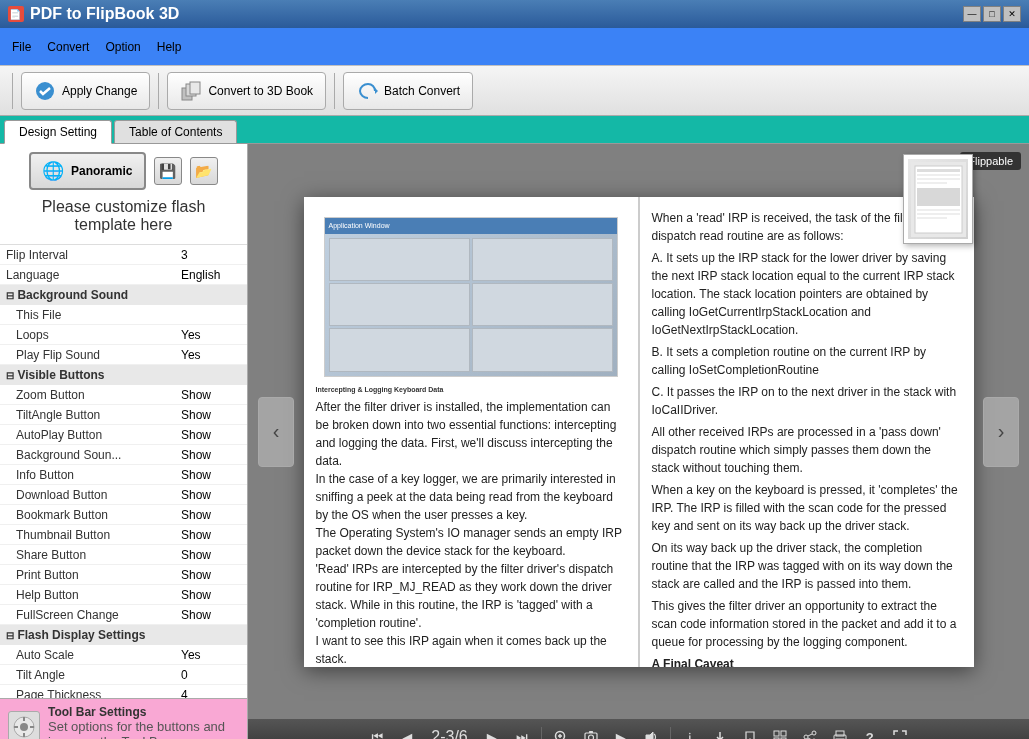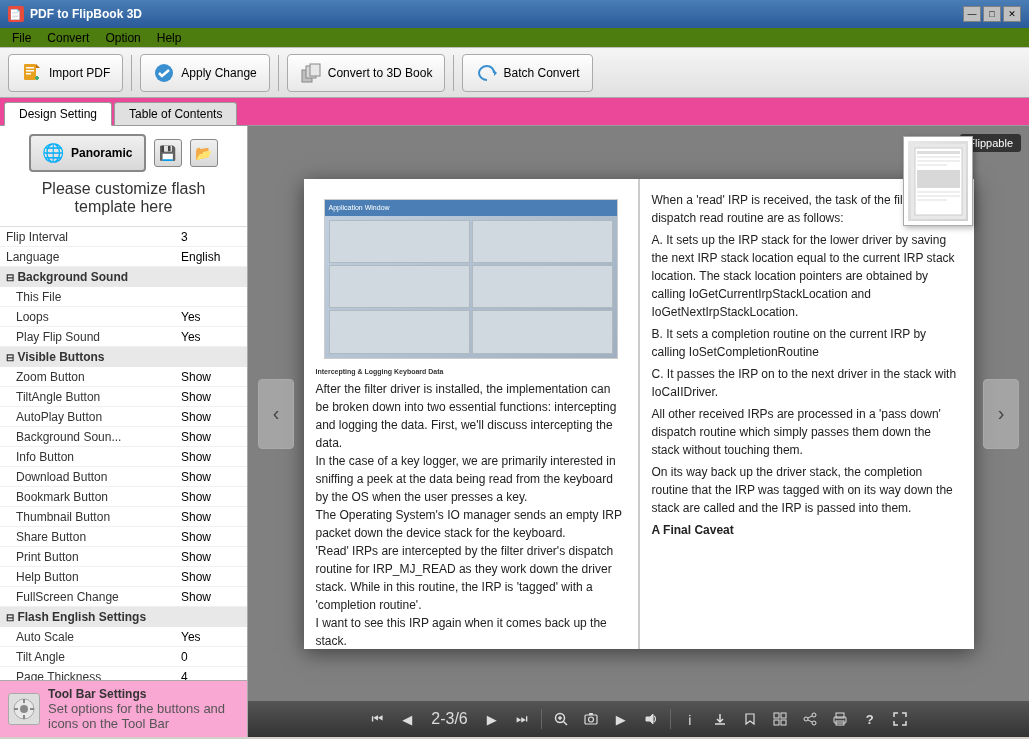--- a/index.html
+++ b/index.html
@@ -9,29 +9,29 @@
     .title-bar {
       background: linear-gradient(to bottom, #4a7eb5, #2a5a9a);
       color: white;
       height: 28px;
       display: flex;
       align-items: center;
       padding: 0 8px;
       user-select: none;
     }
     .title-bar-icon { width: 16px; height: 16px; margin-right: 6px; background: #e74c3c; border-radius: 2px; display: flex; align-items: center; justify-content: center; font-size: 10px; }
-    .title-bar-text { flex: 1; font-size: 12px; font-weight: bold; }
+    .title-bar-text { flex: 1; font-size: 16px; font-weight: bold; }
     .title-bar-controls { display: flex; gap: 2px; }
     .title-btn { width: 18px; height: 16px; background: #c0c0c0; border: 1px solid #808080; font-size: 9px; display: flex; align-items: center; justify-content: center; cursor: pointer; color: #000; }
 
     
     .menu-bar {
-      background: #4d7c0f;
+      background: #3b82f6;
       border-bottom: 1px solid #c0c0c0;
-      height: 20px;
+      height: 38px;
       display: flex;
       align-items: center;
       padding: 0 4px;
     }
     .menu-item { padding: 2px 8px; cursor: pointer; font-size: 12px; }
 
     
     .toolbar {
       background: linear-gradient(to bottom, #f5f5f5, #e0e0e0);
       border-bottom: 1px solid #aaa;
@@ -51,21 +51,21 @@
       align-items: center;
       gap: 6px;
       height: 38px;
       font-size: 12px;
     }
     .toolbar-btn-icon { width: 22px; height: 22px; display: flex; align-items: center; justify-content: center; }
     .toolbar-sep { width: 1px; height: 36px; background: #aaa; margin: 0 4px; }
 
     
     .tabs-bar {
-      background: #ec4899;
+      background: #14b8a6;
       border-bottom: 1px solid #999;
       display: flex;
       padding: 4px 4px 0;
     }
     .tab {
       padding: 4px 14px;
       border: 1px solid #999;
       border-bottom: none;
       background: #e0e0e0;
       cursor: pointer;
@@ -363,33 +363,20 @@
 </div>
 
 <div class="menu-bar">
   <div class="menu-item">File</div>
   <div class="menu-item">Convert</div>
   <div class="menu-item">Option</div>
   <div class="menu-item">Help</div>
 </div>
 
 <div class="toolbar">
-  <button class="toolbar-btn">
-    <div class="toolbar-btn-icon">
-      <svg width="22" height="22" viewBox="0 0 22 22">
-        <rect x="3" y="2" width="12" height="16" fill="#e8a020" rx="1"></rect>
-        <rect x="5" y="5" width="8" height="1.5" fill="white"></rect>
-        <rect x="5" y="8" width="8" height="1.5" fill="white"></rect>
-        <rect x="5" y="11" width="5" height="1.5" fill="white"></rect>
-        <polygon points="15,2 19,6 15,6" fill="#c07010"></polygon>
-        <path d="M14 16 L18 16 M16 14 L16 18" stroke="#4a7" stroke-width="2"></path>
-      </svg>
-    </div>
-    <span>Import PDF</span>
-  </button>
 
   <div class="toolbar-sep"></div>
 
   <button class="toolbar-btn">
     <div class="toolbar-btn-icon">
       <svg width="22" height="22" viewBox="0 0 22 22">
         <circle cx="11" cy="11" r="9" fill="#3a8fd0"></circle>
         <path d="M6 11 L9 14 L16 8" stroke="white" stroke-width="2.5" fill="none"></path>
       </svg>
     </div>
@@ -524,21 +511,21 @@
         <span class="settings-label">Help Button</span>
         <span class="settings-value">Show</span>
       </div>
       <div class="settings-row indent">
         <span class="settings-label">FullScreen Change</span>
         <span class="settings-value">Show</span>
       </div>
 
       <div class="section-header">
         <span class="section-toggle">⊟</span>
-        <span>Flash English Settings</span>
+        <span>Flash Display Settings</span>
       </div>
       <div class="settings-row indent">
         <span class="settings-label">Auto Scale</span>
         <span class="settings-value">Yes</span>
       </div>
       <div class="settings-row indent">
         <span class="settings-label">Tilt Angle</span>
         <span class="settings-value">0</span>
       </div>
       <div class="settings-row indent">
@@ -601,21 +588,23 @@
           </div>
         </div>
 
         <div class="book-page right-page">
           <div class="right-page-text">
             <p>When a 'read' IRP is received, the task of the filter driver's dispatch read routine are as follows:</p>
             <p>A. It sets up the IRP stack for the lower driver by saving the next IRP stack location equal to the current IRP stack location. The stack location pointers are obtained by calling IoGetCurrentIrpStackLocation and IoGetNextIrpStackLocation.</p>
             <p>B. It sets a completion routine on the current IRP by calling IoSetCompletionRoutine</p>
             <p>C. It passes the IRP on to the next driver in the stack with IoCaIIDriver.</p>
             <p>All other received IRPs are processed in a 'pass down' dispatch routine which simply passes them down the stack without touching them.</p>
+            <p>When a key on the keyboard is pressed, it 'completes' the IRP. The IRP is filled with the scan code for the pressed key and sent on its way back up the driver stack.</p>
             <p>On its way back up the driver stack, the completion routine that the IRP was tagged with on its way down the stack are called and the IRP is passed into them.</p>
+            <p>This gives the filter driver an opportunity to extract the scan code information stored in the packet and add it to a queue for processing by the logging component.</p>
             <p><strong>A Final Caveat</strong></p>
 
           </div>
         </div>
       </div>
 
       <div class="flippable-badge">Flippable</div>
 
       <div class="nav-arrow right">›</div>
 

